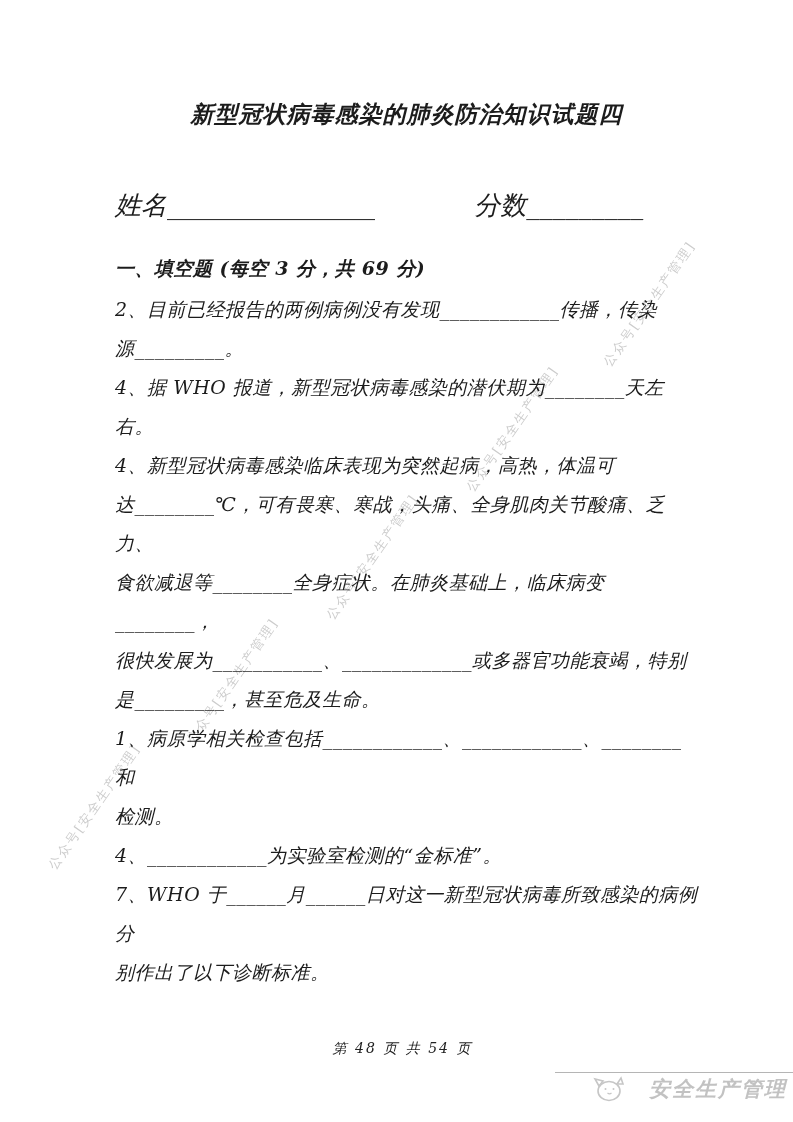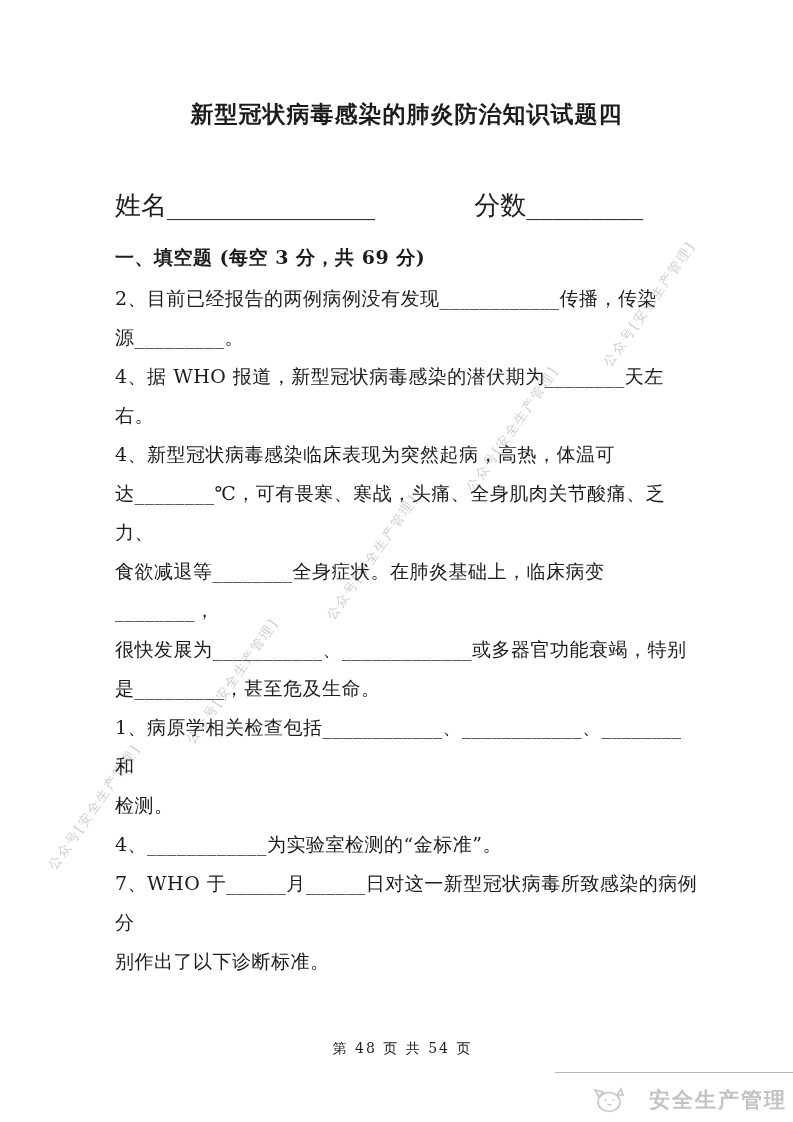--- a/index.html
+++ b/index.html
@@ -9,20 +9,21 @@
     height: 1122px;
     position: relative;
     overflow: hidden;
     font-family: "DejaVu Serif", "Liberation Serif", serif;
     color: #1c1c1c;
   }
   .page {
     position: absolute;
     inset: 0;
     z-index: 1;
+    font-style: italic;
   }
   .content {
     position: absolute;
     left: 115px;
     right: 95px;
     top: 0;
   }
   .title {
     margin-top: 100px;
     text-align: center;
@@ -31,21 +32,21 @@
     letter-spacing: 1px;
     line-height: 1.25;
   }
   .name-row {
     margin-top: 58px;
     font-size: 26px;
     white-space: pre-wrap;
     line-height: 1.4;
   }
   .section-heading {
-    margin-top: 21px;
+    margin-top: 32px;
     font-size: 19px;
     font-weight: bold;
     letter-spacing: 0.5px;
     line-height: 1.4;
   }
   .questions { margin-top: 8px; }
   .questions p {
     font-size: 19px;
     line-height: 39px;
     white-space: pre-wrap;
@@ -84,21 +85,21 @@
     top: 1072px;
     width: 238px;
     z-index: 2;
   }
   .brand-rule {
     height: 1px;
     background: #b5b5b5;
     width: 100%;
   }
   .brand-row {
-    margin-top: 13px;
+    margin-top: 2px;
     display: flex;
     align-items: center;
     justify-content: flex-end;
     gap: 22px;
     padding-right: 6px;
   }
   .brand-text {
     font-size: 21px;
     font-weight: bold;
     color: #c2c2c2;

